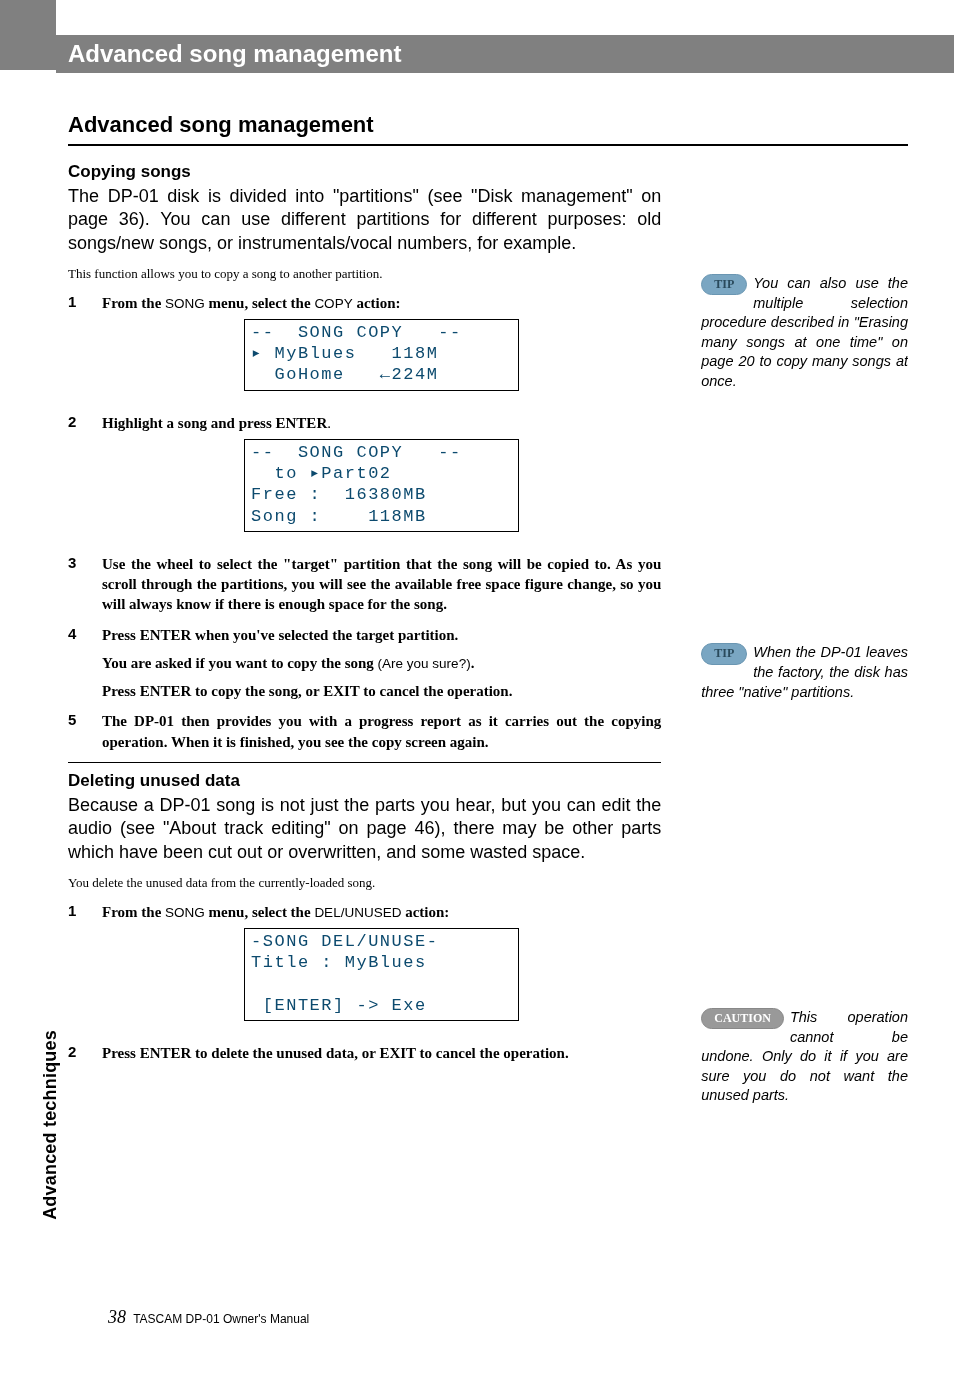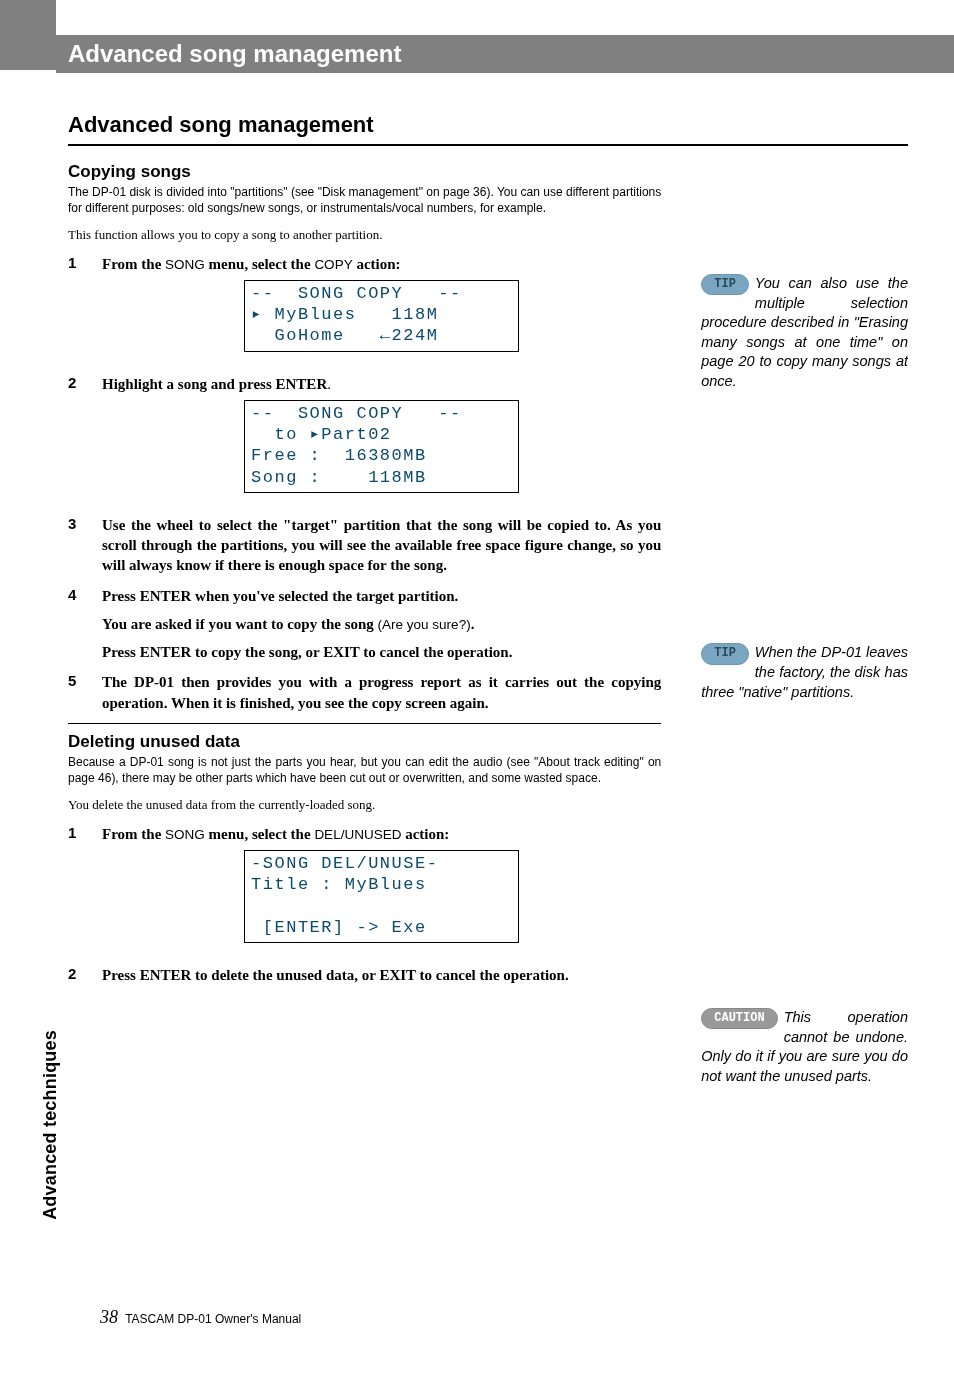--- a/index.html
+++ b/index.html
@@ -10,35 +10,35 @@
   .header-band { position: absolute; left: 56px; top: 35px; right: 0; height: 38px; background: #808080; display: flex; align-items: center; }
   .header-title { color: #fff; font-family: Arial, Helvetica, sans-serif; font-weight: 700; font-size: 24px; padding-left: 12px; }
   .content { position: absolute; left: 68px; top: 112px; width: 840px; }
   .h2 { font-family: Arial, Helvetica, sans-serif; font-weight: 700; font-size: 22px; margin-bottom: 6px; }
   .rule-thick { border: none; border-top: 2px solid #000; margin-bottom: 16px; }
   .rule-thin { border: none; border-top: 1px solid #000; margin-bottom: 8px; }
   .two-col { display: flex; gap: 40px; }
   .main-col { width: 614px; }
   .side-col { width: 214px; font-family: 'Trebuchet MS', Arial, sans-serif; font-style: italic; font-size: 14.5px; line-height: 1.35; }
   .h3 { font-family: Arial, Helvetica, sans-serif; font-weight: 700; font-size: 17px; margin-bottom: 3px; }
-  .body { font-family: Arial, Helvetica, sans-serif; font-size: 12px; line-height: 1.3; text-align: justify; margin-bottom: 10px; }
+  .body { font-family: Arial, Helvetica, sans-serif; font-size: 18px; line-height: 1.3; text-align: justify; margin-bottom: 10px; }
   .body-serif { font-family: Georgia, 'Times New Roman', serif; font-size: 13px; line-height: 1.35; margin-bottom: 10px; text-align: justify; }
   .step { display: flex; margin-bottom: 10px; text-align: justify; }
   .step-num { font-family: Arial, Helvetica, sans-serif; font-weight: 700; font-size: 15px; width: 34px; flex-shrink: 0; }
   .step-body { font-family: Georgia, 'Times New Roman', serif; font-size: 15px; line-height: 1.35; flex: 1; }
   .step-body b, .step-body strong { font-weight: 700; }
   .bold-word { font-weight: 700; }
   .sans-small { font-family: Arial, Helvetica, sans-serif; font-size: 13.5px; }
   .lcd { margin: 6px auto 12px auto; border: 1.5px solid #000; font-family: 'Courier New', monospace; font-size: 17px; line-height: 1.25; padding: 2px 6px 4px 6px; white-space: pre; letter-spacing: 1.5px; width: 275px; color: #0c4a6e; }
   .lcd-4 { width: 275px; }
-  .pill { display: inline-block; border-radius: 11px; padding: 1px 12px 2px 12px; font-family: Liberation Mono, monospace; font-weight: 700; font-size: 12px; vertical-align: middle; margin-right: 6px; float: left; font-style: normal; }
+  .pill { display: inline-block; border-radius: 11px; padding: 1px 12px 2px 12px; font-family: Liberation Serif, serif; font-weight: 700; font-size: 12px; vertical-align: middle; margin-right: 6px; float: left; font-style: normal; }
   .pill-tip { background: #7aa6c2; color: #2a4a5c; border: 1px solid #6a96b2; }
   .pill-caution { background: #999; color: #fff; border: 1px solid #888; }
   .note-block { margin-bottom: 24px; overflow: hidden; text-align: justify; }
-  .footer { position: absolute; left: 100px; bottom: 50px; font-family: Arial, Helvetica, sans-serif; font-size: 12px; }
+  .footer { position: absolute; left: 108px; bottom: 50px; font-family: Arial, Helvetica, sans-serif; font-size: 12px; }
   .footer .pg { font-style: italic; font-size: 18px; font-family: Georgia, serif; margin-right: 4px; }
   .spacer { height: 8px; }
   .side-spacer-1 { height: 228px; }
   .side-spacer-2 { height: 282px; }
 </style>
 </head>
 <body>
 
 <div class="page">
   <div class="left-bar"></div>

